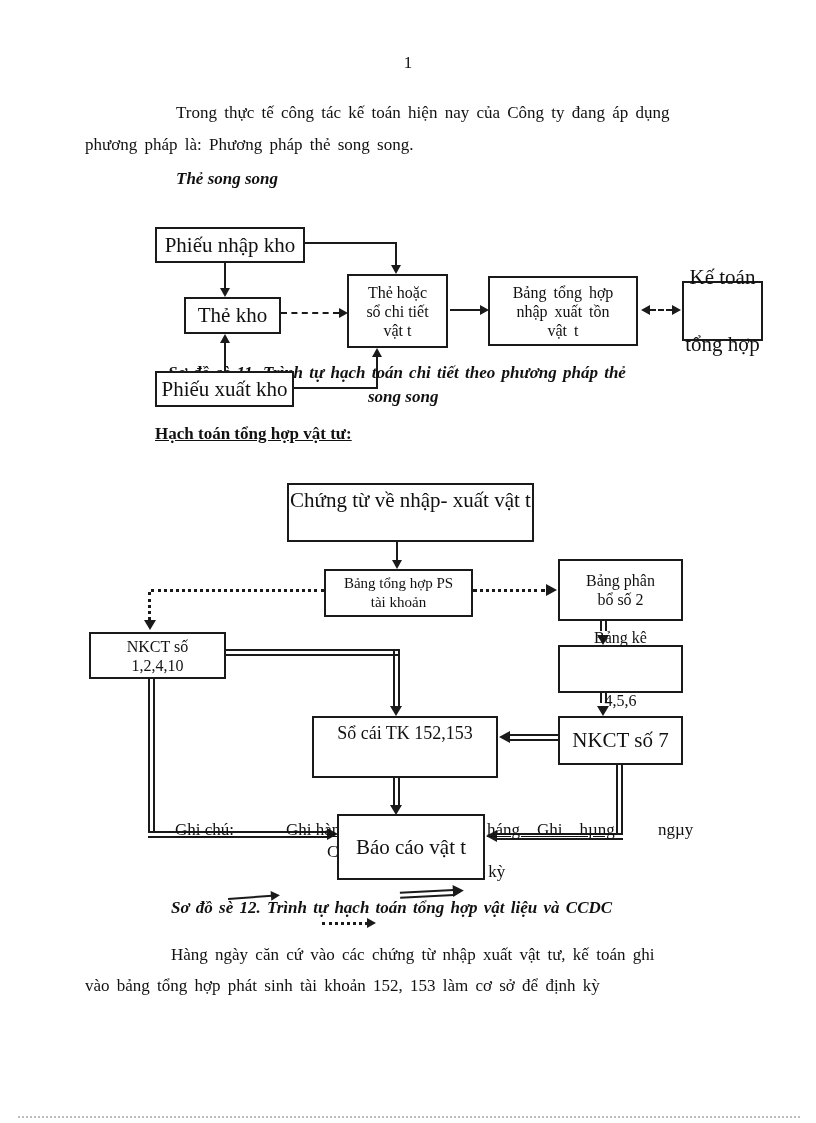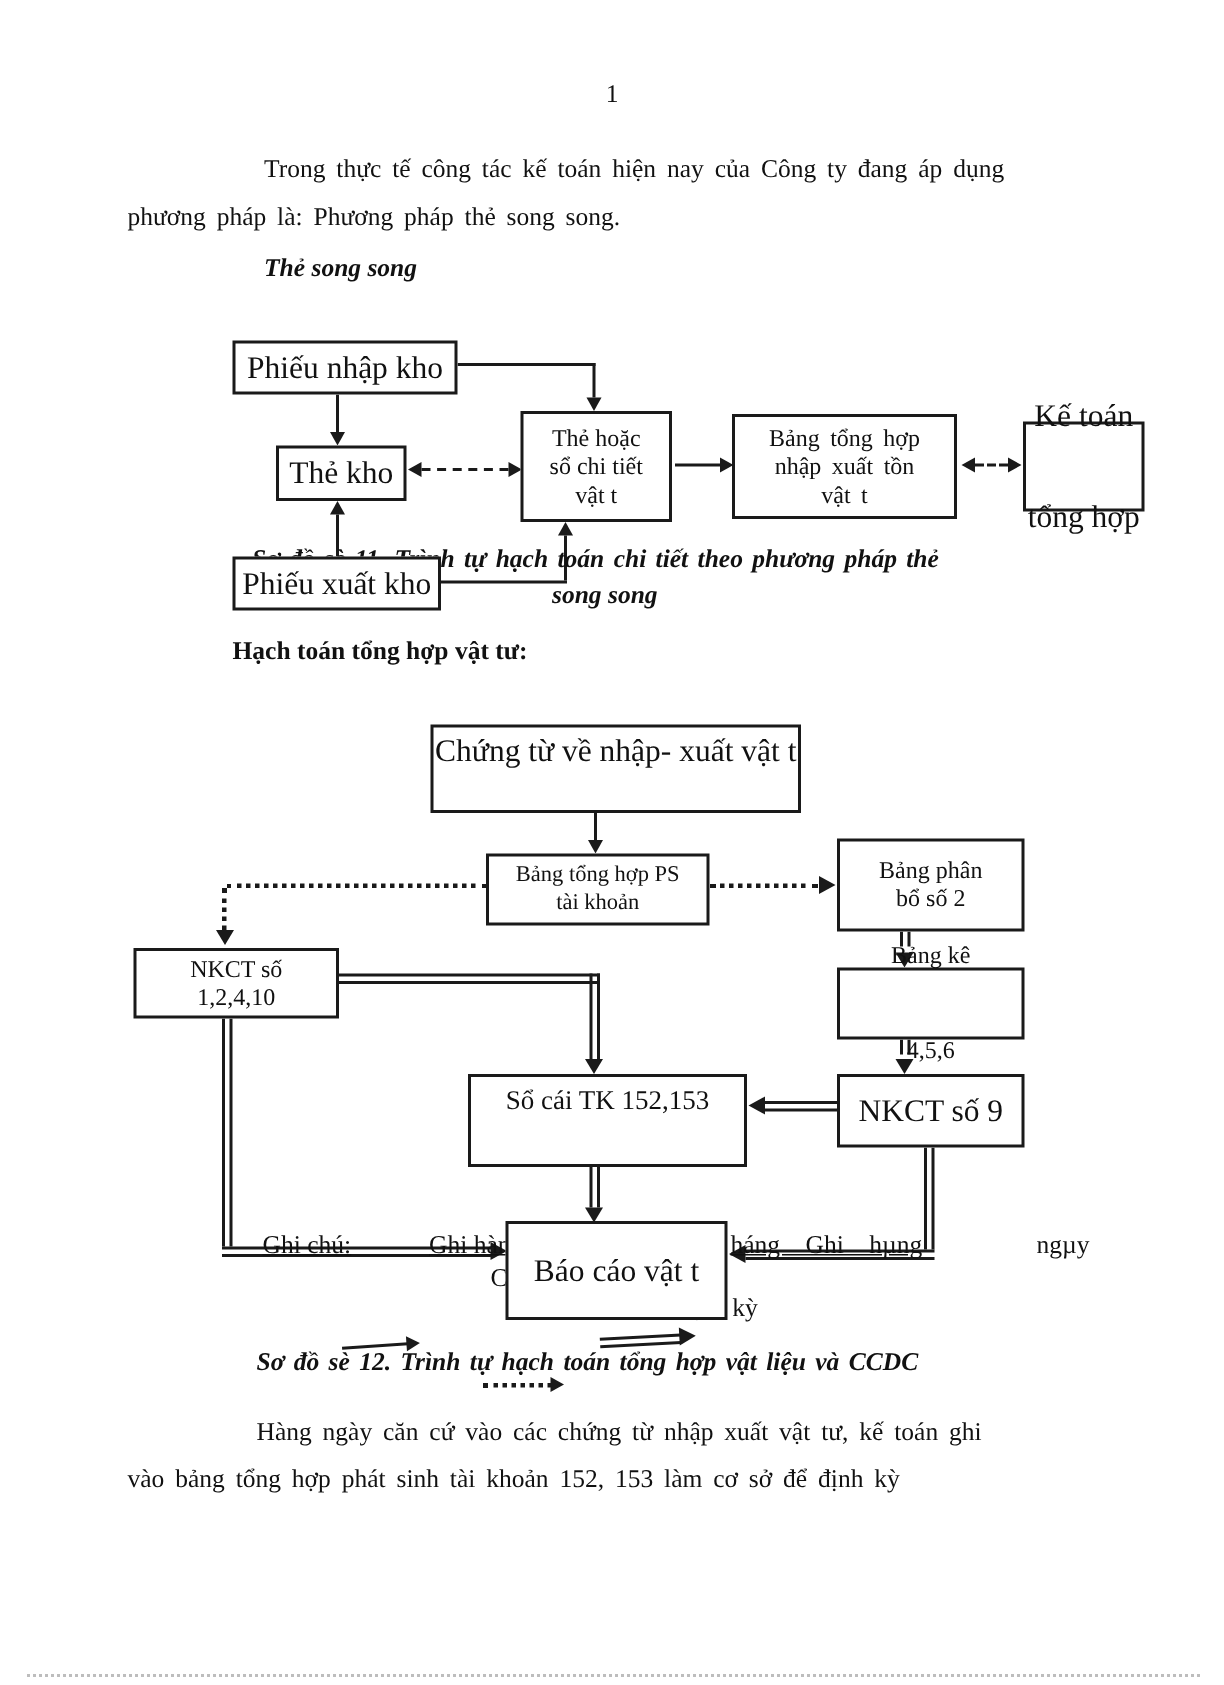--- a/index.html
+++ b/index.html
@@ -1,19 +1,19 @@
 <!DOCTYPE html>
 <html><head>
 <meta charset="utf-8">
 <style>
   html,body{margin:0;padding:0;}
   body{width:816px;height:1123px;background:#ffffff;position:relative;overflow:hidden;
        font-family:"Liberation Serif", serif;color:#111;}
   .t{position:absolute;font-size:17px;line-height:21px;white-space:nowrap;color:#111;z-index:2;}
-  .bold{font-weight:bold;}
+  .bold{font-weight:bold;text-decoration:underline;}
   .bi{font-weight:bold;font-style:italic;}
   .ws{word-spacing:3px;}
   .ul{text-decoration:underline;}
   .pre{white-space:pre;}
   .box{position:absolute;border:2px solid #1a1a1a;background:#fff;z-index:3;
        display:flex;flex-direction:column;align-items:center;justify-content:center;
        text-align:center;font-size:16px;line-height:19px;box-sizing:border-box;}
   .box.f17{font-size:21px;}
   .box.topalign{justify-content:flex-start;padding-top:6px;}
   .ln{position:absolute;background:#1a1a1a;z-index:1;}
@@ -66,21 +66,21 @@
 <div class="ln" style="left:224px;top:343px;width:2px;height:28px;"></div>
 <div class="ah u" style="left:220px;top:334px;"></div>
 
 <div class="ln" style="left:294px;top:387px;width:84px;height:2px;"></div>
 <div class="ln" style="left:376px;top:357px;width:2px;height:30px;"></div>
 <div class="ah u" style="left:372px;top:348px;"></div>
 
 <div class="box f17" style="left:155px;top:227px;width:150px;height:36px;">
   <span>Phiếu nhập kho</span>
 </div>
-<div class="box f17" style="left:184px;top:297px;width:87px;height:37px;">
+<div class="box f17" style="left:184px;top:297px;width:97px;height:37px;">
   <span>Thẻ kho</span>
 </div>
 <div class="box" style="left:347px;top:274px;width:101px;height:74px;">
   <span>Thẻ hoặc</span>
   <span>sổ chi tiết</span>
   <span>vật t</span>
 </div>
 <div class="box" style="left:488px;top:276px;width:150px;height:70px;word-spacing:3px;">
   <span>Bảng tổng hợp</span>
   <span>nhập xuất tồn</span>
@@ -127,21 +127,21 @@
 <div class="ah big d" style="left:390px;top:805px;"></div>
 
 <div class="dbl-v" style="left:616px;top:765px;height:68px;"></div>
 <div class="dbl-h" style="left:497px;top:833px;width:126px;"></div>
 <div class="ah big l" style="left:486px;top:830px;"></div>
 
 <div class="t ul" style="left:175px;top:819px;">Ghi chú:</div>
 <div class="t ul" style="left:286px;top:819px;">Ghi hàng</div>
 <div class="t" style="left:327px;top:841px;">C</div>
 <div class="t ul pre" style="left:487px;top:819px;">háng    Ghi    hµng</div>
-<div class="t" style="left:658px;top:819px;margin-left:33px;">ngµy</div>
+<div class="t" style="left:658px;top:819px;">ngµy</div>
 <div class="t" style="left:424px;top:861px;">Ghi định kỳ</div>
 
 <div class="box f17 topalign" style="left:287px;top:483px;width:247px;height:59px;">
   <span>Chứng từ về nhập- xuất vật t</span>
 </div>
 <div class="box" style="left:324px;top:569px;width:149px;height:48px;font-size:15px;">
   <span>Bảng tổng hợp PS</span>
   <span>tài khoản</span>
 </div>
 <div class="box" style="left:558px;top:559px;width:125px;height:62px;">
@@ -153,21 +153,21 @@
   <span>1,2,4,10</span>
 </div>
 <div class="box" style="left:558px;top:645px;width:125px;height:48px;gap:44px;">
   <span>Bảng kê</span>
   <span>4,5,6</span>
 </div>
 <div class="box f17 topalign" style="left:312px;top:716px;width:186px;height:62px;font-size:18px;align-items:center;">
   <span>Sổ cái TK 152,153</span>
 </div>
 <div class="box f17" style="left:558px;top:716px;width:125px;height:49px;">
-  <span>NKCT số 9</span>
+  <span>NKCT số 7</span>
 </div>
 <div class="box f17" style="left:337px;top:814px;width:148px;height:66px;">
   <span>Báo cáo vật t</span>
 </div>
 
 <div class="t bi" style="left:171px;top:897px;word-spacing:2px;">Sơ đồ sè 12. Trình tự hạch toán tổng hợp vật liệu và CCDC</div>
 
 <div class="sym" style="left:228px;top:891px;width:54px;height:12px;transform:rotate(-4deg);">
   <div class="inner ln" style="left:0;top:5px;width:44px;height:2px;"></div>
   <div class="inner ah r" style="left:43px;top:1px;"></div>

